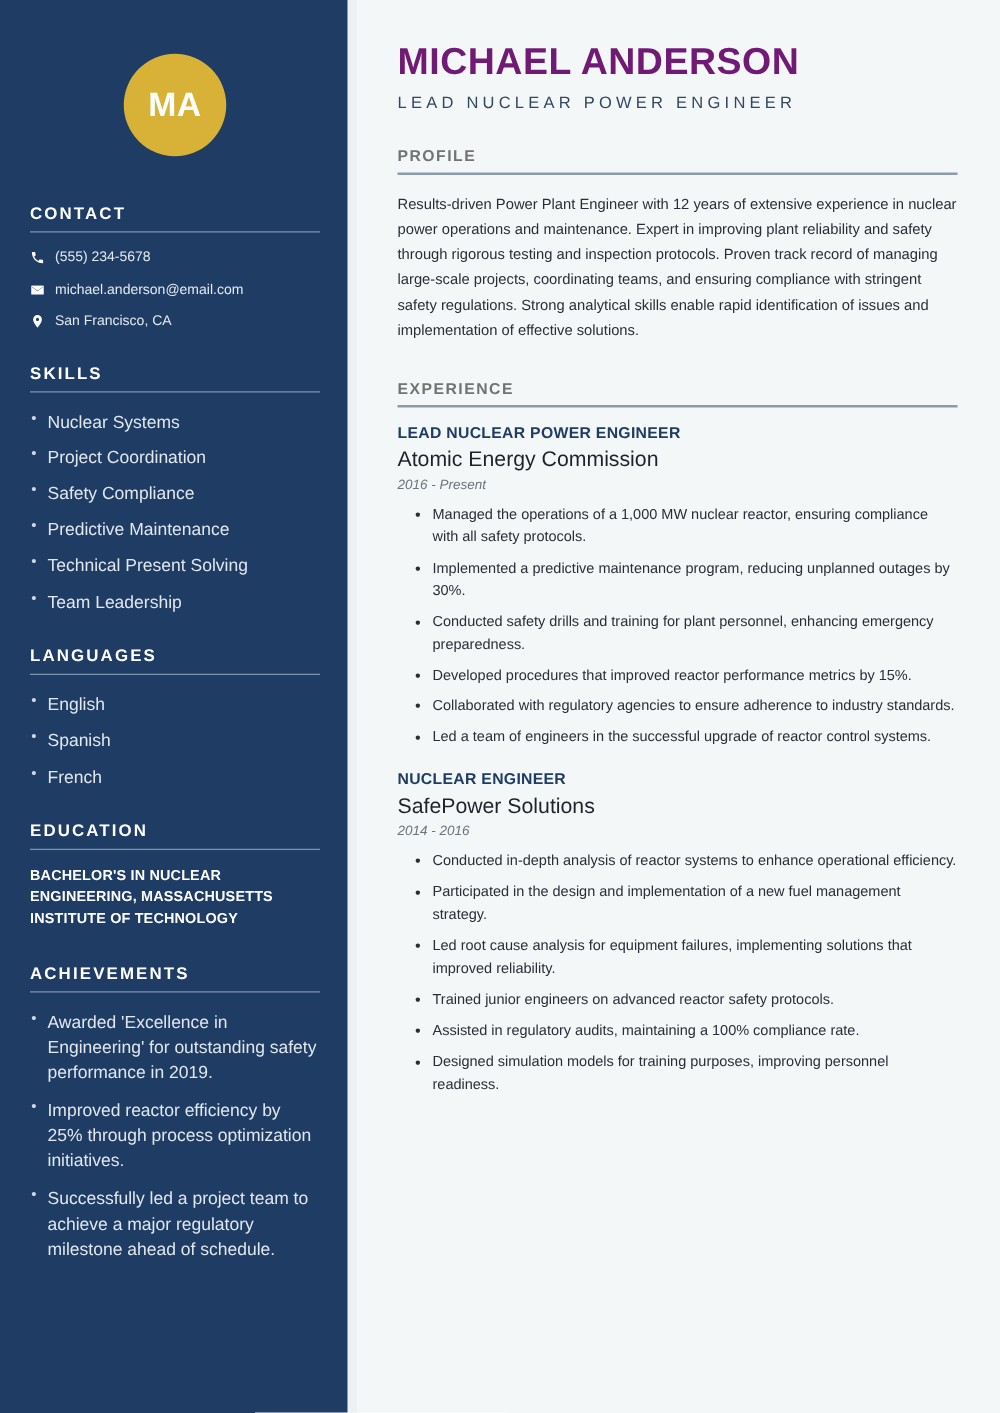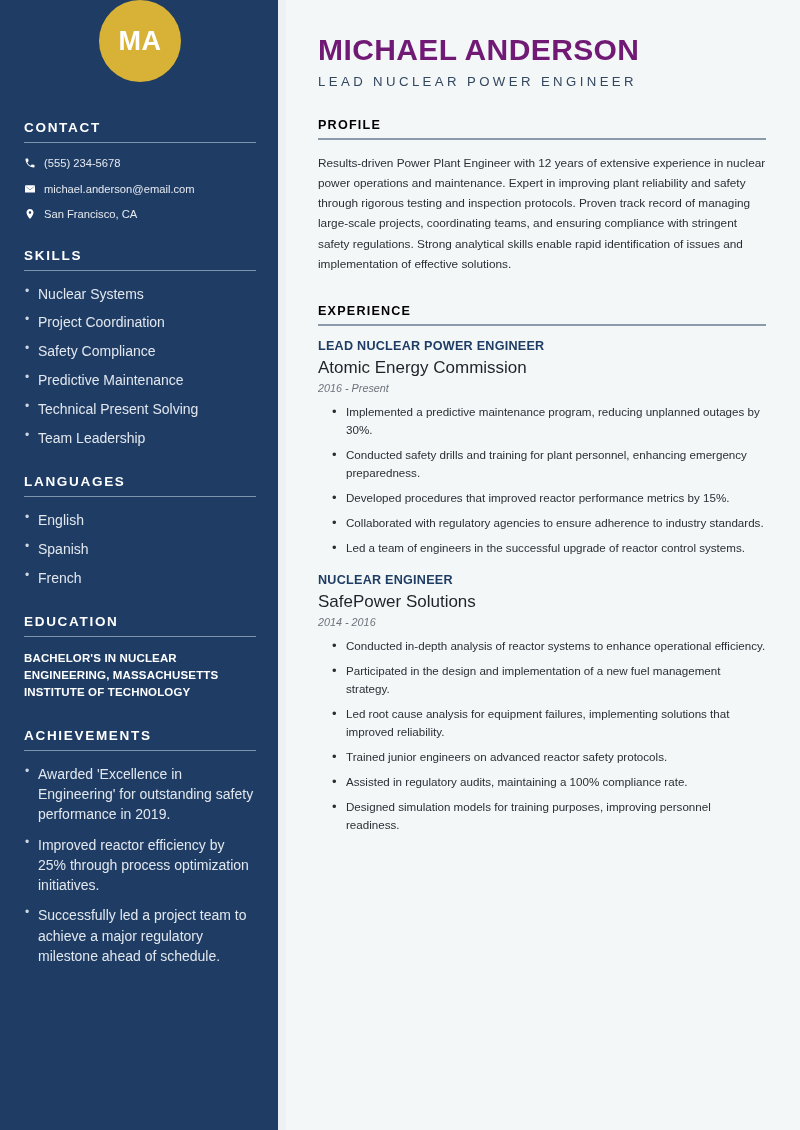--- a/index.html
+++ b/index.html
@@ -35,20 +35,21 @@
 
   .sidebar-gap {
     width: 8px;
     min-width: 8px;
     background: #eef1f3;
   }
 
   .avatar-wrap {
     display: flex;
     justify-content: center;
+    padding-top: 43px;
     padding-bottom: 38px;
   }
 
   .avatar {
     width: 82px;
     height: 82px;
     border-radius: 50%;
     background: #d7b236;
     display: flex;
     align-items: center;
@@ -146,21 +147,21 @@
     color: #33475f;
     letter-spacing: 3.4px;
     margin-top: 8px;
     margin-bottom: 29px;
   }
 
   .main-heading {
     font-size: 12.6px;
     font-weight: bold;
     letter-spacing: 1.2px;
-    color: #000000;
+    color: #737373;
     margin-bottom: 6px;
   }
 
   .main-rule {
     height: 1.5px;
     background: #8c9bab;
     margin-bottom: 13px;
   }
 
   .profile-text {
@@ -314,20 +315,21 @@
 
     <section>
       <div class="main-heading">EXPERIENCE</div>
       <div class="main-rule"></div>
 
       <div class="exp-entry">
         <div class="exp-title">LEAD NUCLEAR POWER ENGINEER</div>
         <div class="exp-company">Atomic Energy Commission</div>
         <div class="exp-dates">2016 - Present</div>
         <ul class="exp-list">
+          <li>Managed the operations of a 1,000 MW nuclear reactor, ensuring compliance with all safety protocols.</li>
           <li>Implemented a predictive maintenance program, reducing unplanned outages by 30%.</li>
           <li>Conducted safety drills and training for plant personnel, enhancing emergency preparedness.</li>
           <li>Developed procedures that improved reactor performance metrics by 15%.</li>
           <li>Collaborated with regulatory agencies to ensure adherence to industry standards.</li>
           <li>Led a team of engineers in the successful upgrade of reactor control systems.</li>
         </ul>
       </div>
 
       <div class="exp-entry">
         <div class="exp-title">NUCLEAR ENGINEER</div>

